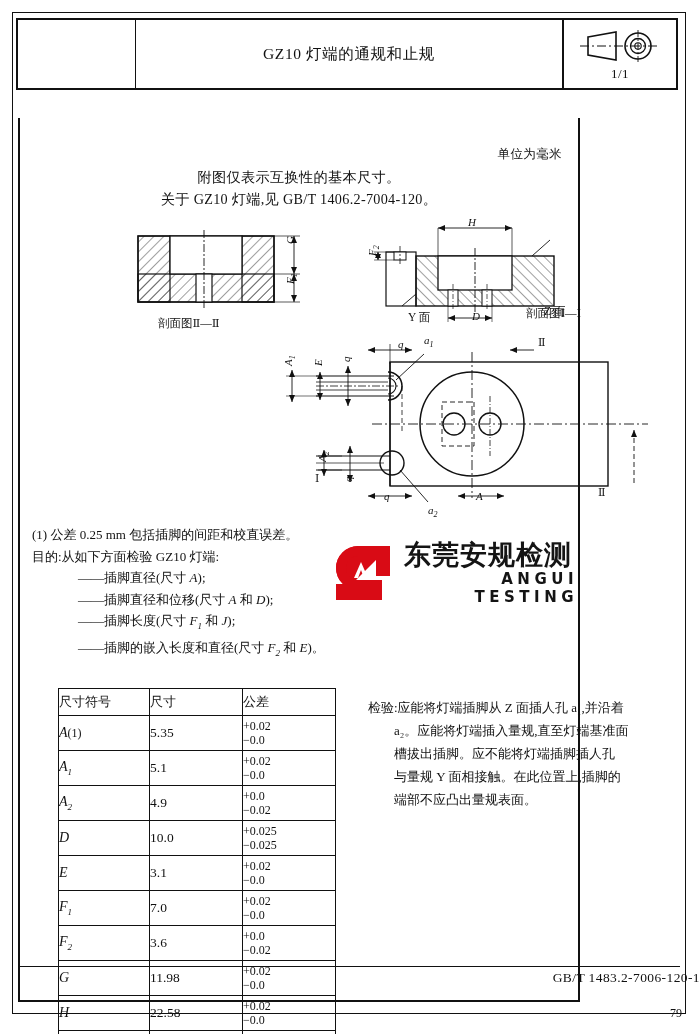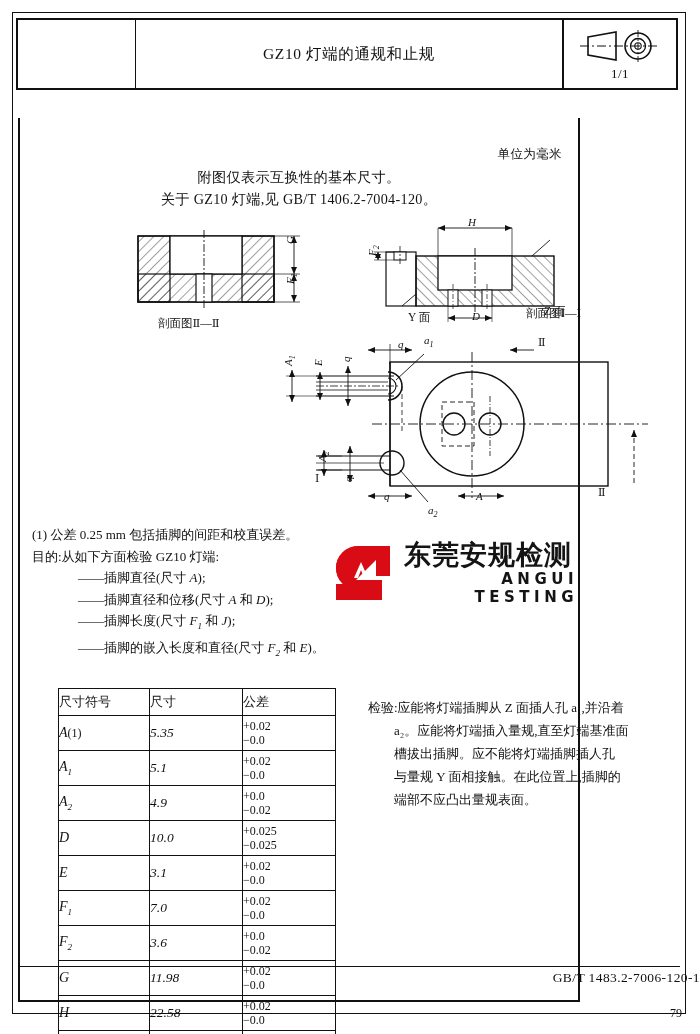--- a/index.html
+++ b/index.html
@@ -198,21 +198,21 @@
   }
   .dim-table th {
     font-weight: normal;
     height: 22px;
     font-size: 13px;
   }
   .col-sym { width: 90px; }
   .col-val { width: 92px; }
   .col-tol { width: 92px; }
   .dim-table td.sym { font-style: italic; font-size: 14px; height: 30px; }
-  .dim-table td.val { font-size: 13.5px; font-style: italic; }
+  .dim-table td.val { font-size: 13.5px; }
   .dim-table td.tol {
     font-size: 12px;
     line-height: 14px;
     padding: 1px 0;
   }
   .tol-line { display: block; white-space: nowrap; }
 
   
   .inspection {
     position: absolute;

